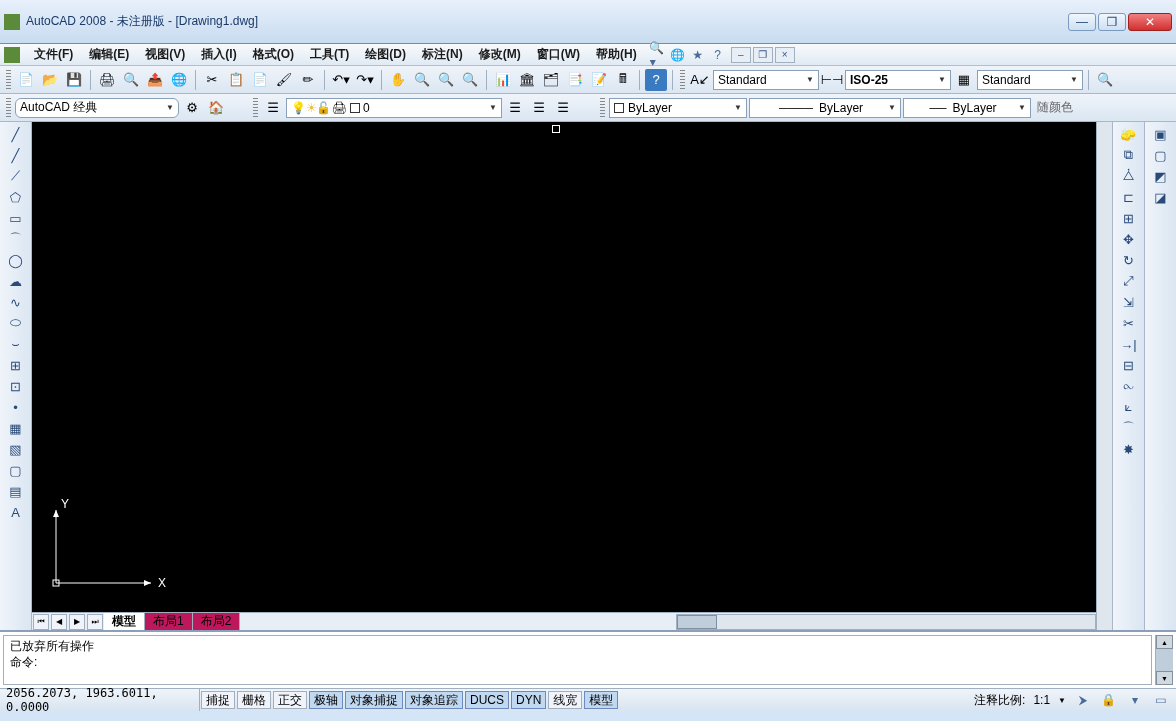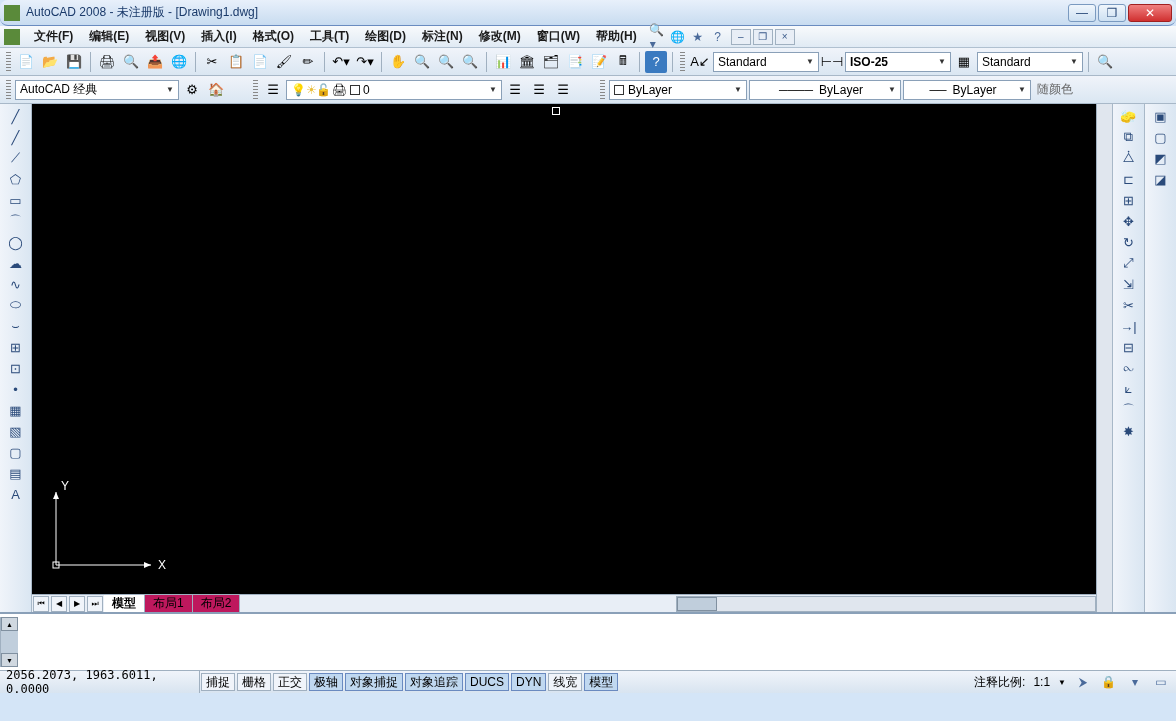--- a/index.html
+++ b/index.html
@@ -1,19 +1,19 @@
 <!DOCTYPE html>
 <html><head>
 <meta charset="utf-8">
 <style>
 * { margin:0; padding:0; box-sizing:border-box; font-family:"Microsoft YaHei","SimSun",sans-serif; font-size:12px; }
 body { background:#d4e5f7; width:1176px; height:721px; overflow:hidden; position:relative; }
 
 
-.titlebar { height:26px; background:linear-gradient(#e8f0fb,#c8dcf0); display:flex; align-items:center; padding:0 4px; border-bottom:1px solid #6a8cc0;border-radius:8px; }
+.titlebar { height:44px; background:linear-gradient(#e8f0fb,#c8dcf0); display:flex; align-items:center; padding:0 4px; border-bottom:1px solid #6a8cc0; }
 .titlebar .appicon { width:16px; height:16px; background:#5a8a3a; margin-right:6px; }
 .titlebar .title { color:#1a3a6a; font-size:12px; flex:0 0 auto; }
 .winbtns { margin-left:auto; display:flex; gap:2px; }
 .winbtn { width:28px; height:18px; border:1px solid #7a9ac0; border-radius:3px; background:linear-gradient(#f0f6fc,#cde0f2); display:flex; align-items:center; justify-content:center; color:#2a4a7a; cursor:pointer; }
 .winbtn.close { background:linear-gradient(#f08080,#d03030); color:#fff; border-color:#a02020; width:44px; }
 
 
 .menubar { height:22px; background:linear-gradient(#f8fafc,#e0eaf4); display:flex; align-items:center; padding:0 4px; border-bottom:1px solid #b0c0d0; }
 .menubar .appicon { width:16px; height:16px; background:#5a8a3a; margin-right:6px; }
 .menuitem { padding:2px 8px; color:#1a1a1a; cursor:pointer;font-weight:bold; }
@@ -155,21 +155,21 @@
   <div class="combo" style="width:106px;">
       <span>Standard</span>
       <span class="arrow">▼</span>
     </div>
   <div class="tbsep"></div>
   <div class="tbtn">🔍</div>
 </div>
 
 <div class="toolbar-row2">
   <div class="tbgrip"></div>
-  <div class="combo" style="width:164px;font-family:'SimSun';">
+  <div class="combo" style="width:164px;font-family:'SimSun';border-radius:6px;">
       <span>AutoCAD 经典</span>
       <span class="arrow">▼</span>
     </div>
   <div class="tbtn">⚙</div>
   <div class="tbtn">🏠</div>
   <div style="width:20px;"></div>
   <div class="tbgrip"></div>
   <div class="tbtn">☰</div>
   <div class="combo" style="width:216px;">
     <span style="color:#eac040;">💡</span>
@@ -277,20 +277,24 @@
 
   <div class="vtoolbar right">
     <div class="vtbtn">▣</div>
     <div class="vtbtn">▢</div>
     <div class="vtbtn">◩</div>
     <div class="vtbtn">◪</div>
   </div>
 </div>
 
 <div class="cmdarea">
+  <div class="cmdtext">
+    <div>已放弃所有操作</div>
+    <div>命令:</div>
+  </div>
   <div class="cmdscroll">
     <div class="btn">▲</div>
       <div class="thumb"></div>
       <div class="btn" style="position:absolute;bottom:0;left:0;right:0;">▼</div>
   </div>
 </div>
 
 <div class="statusbar">
   <div class="coord">2056.2073, 1963.6011, 0.0000</div>
   <div class="stbtn">捕捉</div>

